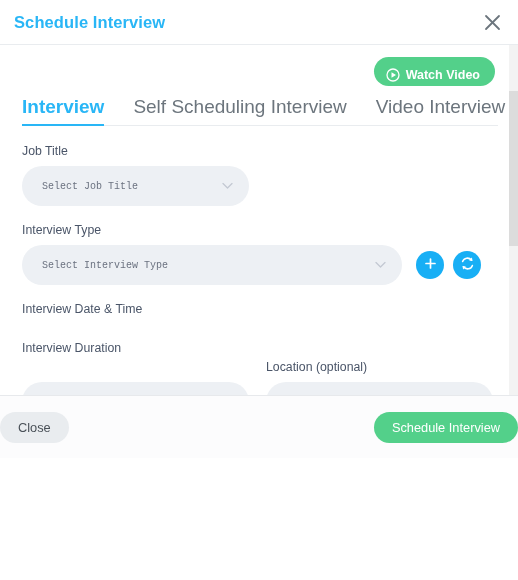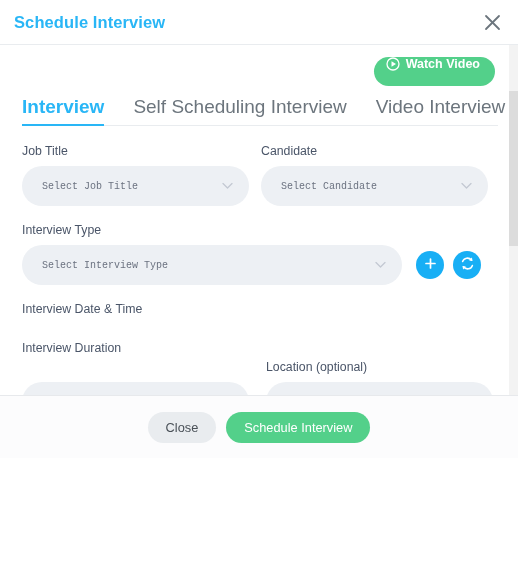--- a/index.html
+++ b/index.html
@@ -77,21 +77,21 @@
 
   
   .watch-row {
     display: flex;
     justify-content: flex-end;
     padding-right: 1px;
     margin-bottom: 8px;
   }
   .watch-video-btn {
     display: inline-flex;
-    align-items: flex-start;
+    align-items: flex-end;
     gap: 6px;
     background: #53d08a;
     color: #ffffff;
     border: none;
     border-radius: 16px;
     height: 29px;
     padding: 0 15px 4px 12px;
     font-size: 12.5px;
     font-weight: bold;
     font-family: "Liberation Sans", sans-serif;
@@ -215,21 +215,21 @@
   .field.loc { width: 227px; }
   .row.dl { gap: 12px; }
   .row.dl .field.loc { margin-left: 5px; justify-content: flex-end; }
 
   
   .modal-footer {
     flex: 0 0 62px;
     background: #fcfcfd;
     display: flex;
     align-items: center;
-    justify-content: center;
+    justify-content: space-between;
     gap: 10px;
   }
   .btn {
     border: none;
     border-radius: 18px;
     height: 31px;
     font-size: 12.8px;
     cursor: pointer;
     font-family: "Liberation Sans", sans-serif;
     white-space: nowrap;
@@ -302,31 +302,20 @@
       <button class="tab">Video Interview</button>
     </div>
 
     <div class="form">
 
       <div class="row">
         <div class="field half">
           <div class="field-label">Job Title</div>
           <div class="control">
             <span>Select Job Title</span>
-            <span class="chev">
-              <svg width="11" height="7" viewBox="0 0 11 7">
-                  <polyline points="1,1 5.5,5.5 10,1" fill="none" stroke="#c3c9d2" stroke-width="1.3" stroke-linecap="round" stroke-linejoin="round"></polyline>
-                </svg>
-            </span>
-          </div>
-        </div>
-        <div class="field half">
-          <div class="field-label">Candidate</div>
-          <div class="control">
-            <span>Select Candidate</span>
             <span class="chev">
               <svg width="11" height="7" viewBox="0 0 11 7">
                   <polyline points="1,1 5.5,5.5 10,1" fill="none" stroke="#c3c9d2" stroke-width="1.3" stroke-linecap="round" stroke-linejoin="round"></polyline>
                 </svg>
             </span>
           </div>
         </div>
       </div>
 
       <div class="row wide">

